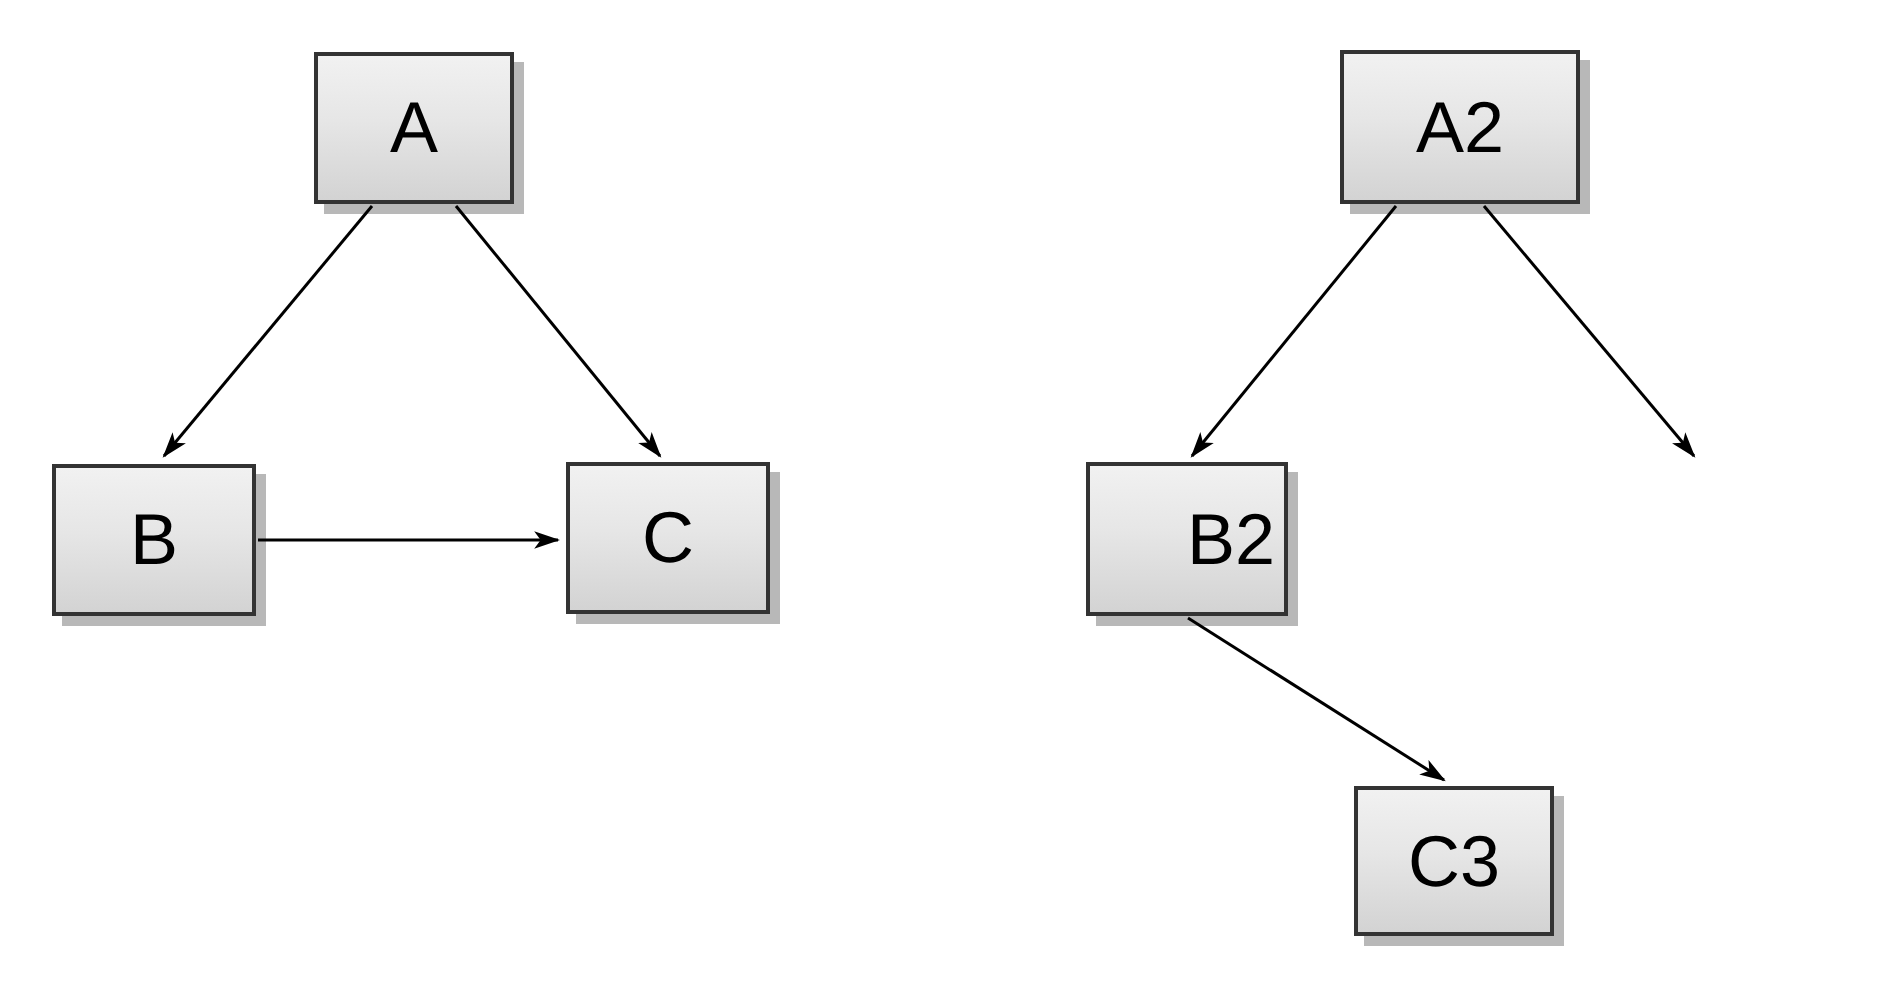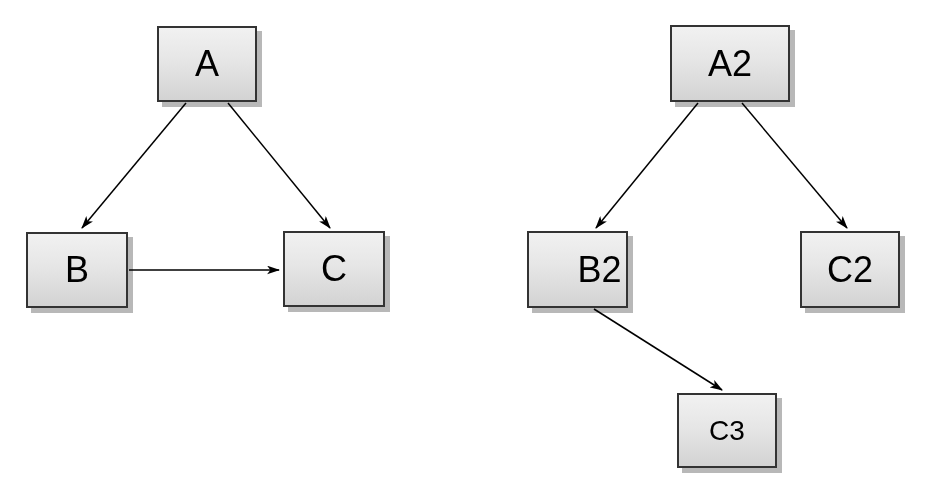--- a/index.html
+++ b/index.html
@@ -67,22 +67,19 @@
     </div>
     <div class="node" style="left: 26px; top: 232px; width: 102px; height: 76px; border-color: rgb(51, 51, 51);">
       <span class="node-label" style="color: rgb(0, 0, 0); font-size: 36px;">B</span>
     </div>
     <div class="node" style="left: 283px; top: 231px; width: 102px; height: 76px; border-color: rgb(51, 51, 51);">
       <span class="node-label" style="color: rgb(0, 0, 0); font-size: 36px;">C</span>
     </div>
     <div class="node" style="left: 670px; top: 25px; width: 120px; height: 77px; border-color: rgb(51, 51, 51);">
       <span class="node-label" style="color: rgb(0, 0, 0); font-size: 36px;">A2</span>
     </div>
-    <div class="node" style="left: 527px; top: 231px; width: 101px; height: 77px; border-color: rgb(51, 51, 51); padding-left: 44px;">
+    <div class="node" style="left: 543px; top: 231px; width: 101px; height: 77px; border-color: rgb(51, 51, 51); padding-left: 44px;">
       <span class="node-label" style="color: rgb(0, 0, 0); font-size: 36px;">B2</span>
     </div>
-    <div class="node" style="left: 800px; top: 231px; width: 100px; height: 77px; border-color: rgb(51, 51, 51);">
-      <span class="node-label" style="color: rgb(0, 0, 0); font-size: 36px;">C2</span>
-    </div>
     <div class="node" style="left: 677px; top: 393px; width: 100px; height: 75px; border-color: rgb(51, 51, 51);">
-      <span class="node-label" style="color: rgb(0, 0, 0); font-size: 28px;">C3</span>
+      <span class="node-label" style="color: rgb(0, 0, 0); font-size: 36px;">C3</span>
     </div>
   </div>
 
 </body></html>

